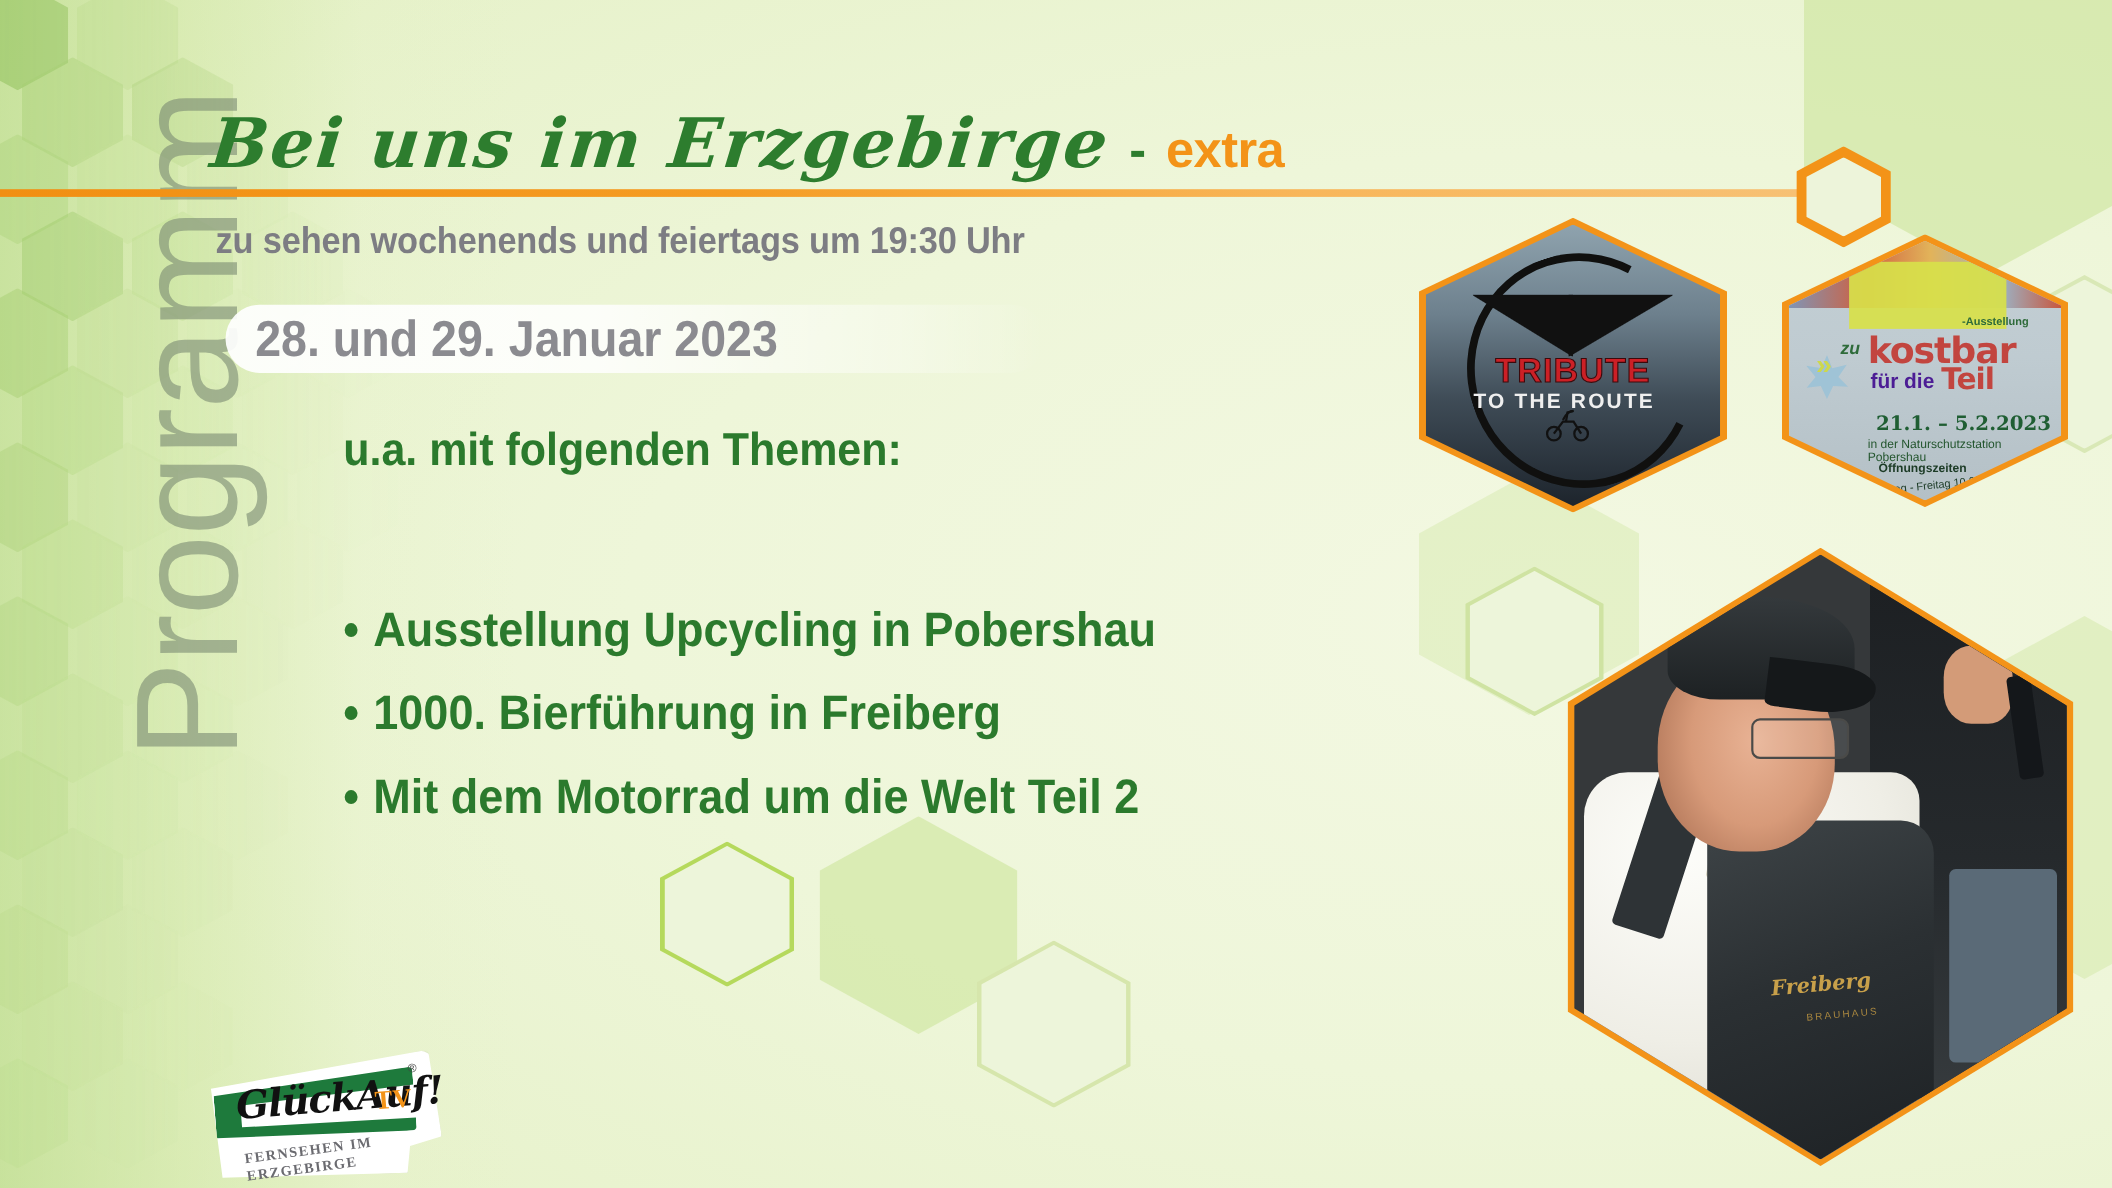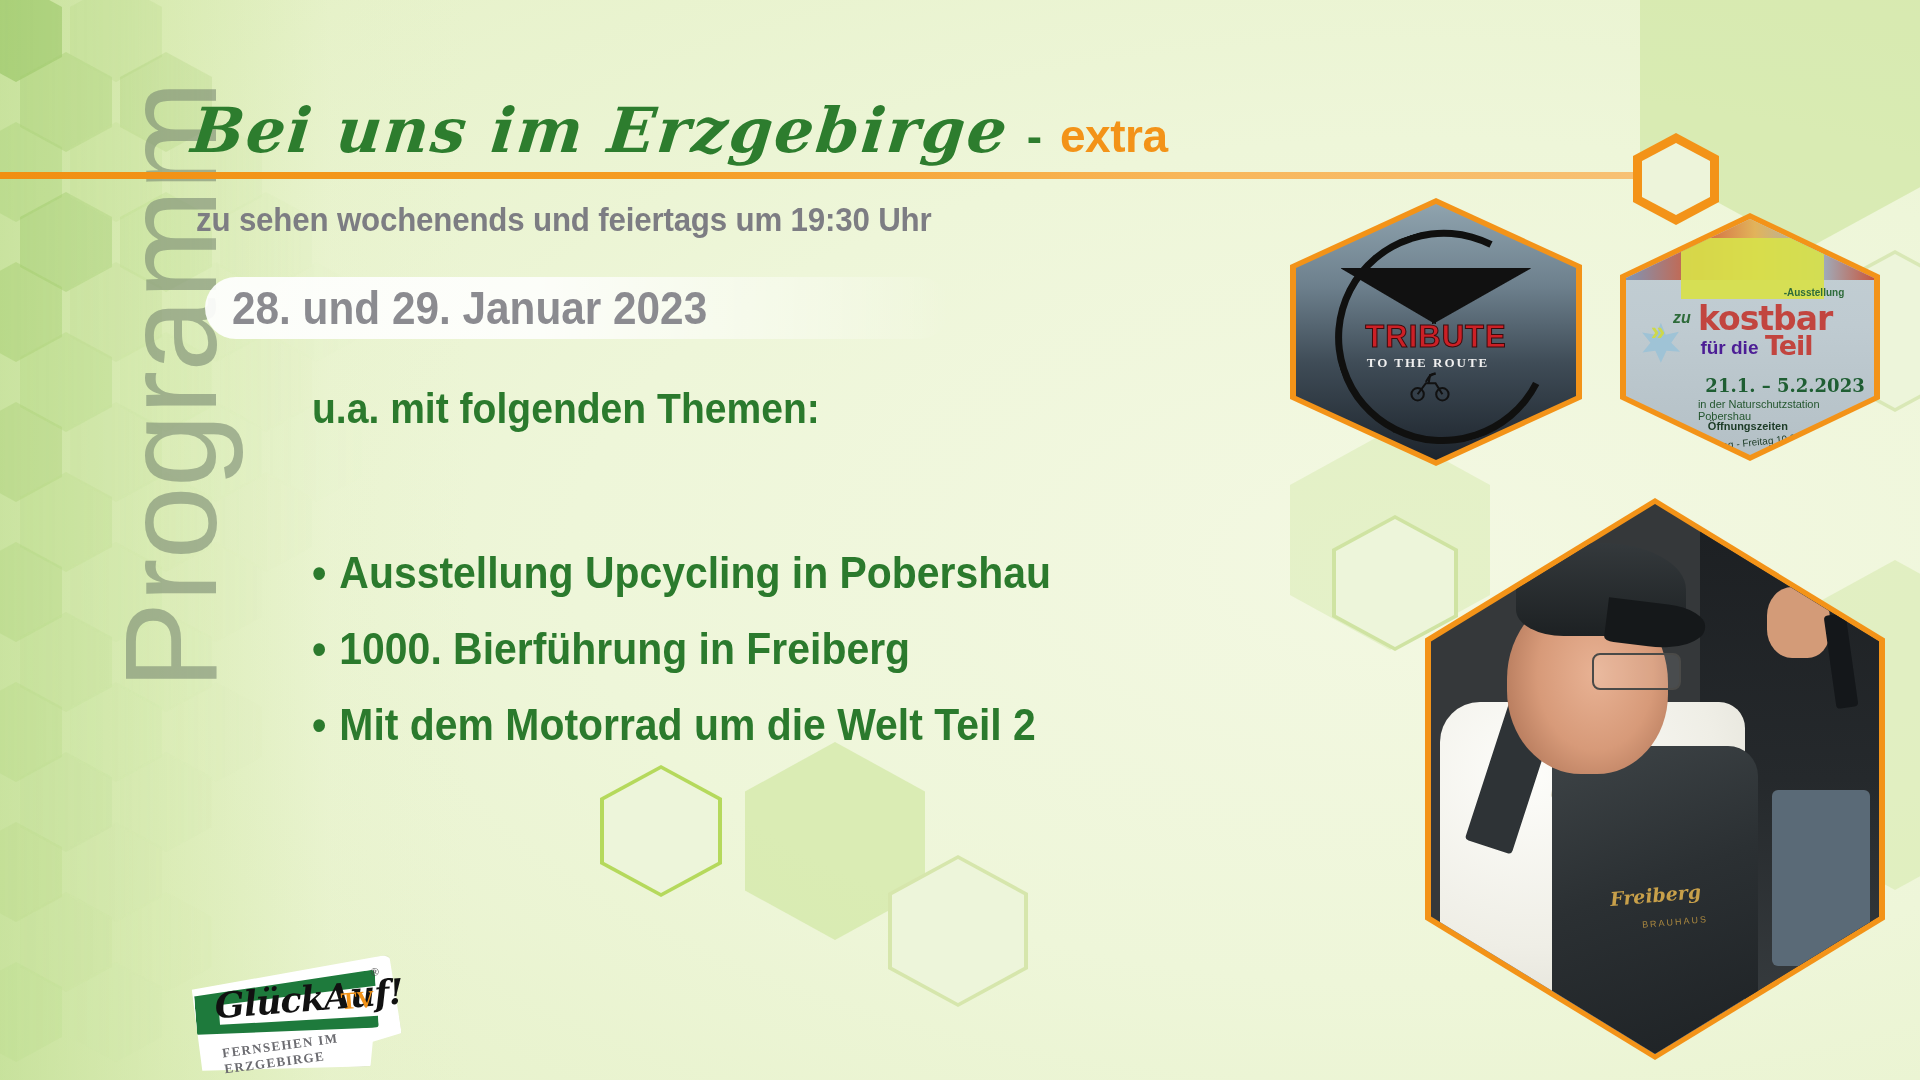--- a/index.html
+++ b/index.html
@@ -178,21 +178,21 @@
     clip-path: polygon(50% 0%, 100% 25%, 100% 75%, 50% 100%, 0% 75%, 0% 25%);
     background: #f39318;
   }
   .hexmedia > .inner {
     position: absolute; inset: 6px;
     clip-path: polygon(50% 0%, 100% 25%, 100% 75%, 50% 100%, 0% 75%, 0% 25%);
     overflow: hidden;
   }
 
   
-  #hex-tribute { left: 1290px; top: 198px; width: 280px; height: 268px; padding-left: 12px; }
+  #hex-tribute { left: 1290px; top: 198px; width: 280px; height: 268px; }
   .tribute-sky {
     position: absolute; inset: 0;
     background: linear-gradient(180deg, #8fa3ae 0%, #6d808d 32%, #3f4c57 62%, #1d242c 100%);
   }
   .tribute-ring {
     position: absolute; left: 14%; top: 10%; width: 72%; height: 78%;
     border: 7px solid #10100f;
     border-radius: 50%;
     border-right-color: transparent;
     transform: rotate(-18deg);
@@ -207,22 +207,22 @@
     position: absolute; left: 0; right: 0; top: 45%;
     text-align: center;
     font-family: "Liberation Sans", sans-serif;
     font-weight: 700; font-size: 31px; color: #cc2026;
     letter-spacing: 1px;
     -webkit-text-stroke: 1px #3b0a0c;
   }
   .tribute-t2 {
     position: absolute; left: 0; right: 16px; top: 59%;
     text-align: center;
-    font-family: Liberation Serif, serif;
-    font-weight: 700; font-size: 13px; color: #efefef;
+    font-family: Liberation Sans, sans-serif;
+    font-weight: 700; font-size: 19px; color: #efefef;
     letter-spacing: 2px;
   }
   .tribute-bike {
     position: absolute; left: 40%; top: 64%; width: 44px; height: 36px;
   }
 
   
   #hex-kostbar { left: 1620px; top: 213px; width: 260px; height: 248px; }
   .poster-bg {
     position: absolute; inset: 0;

